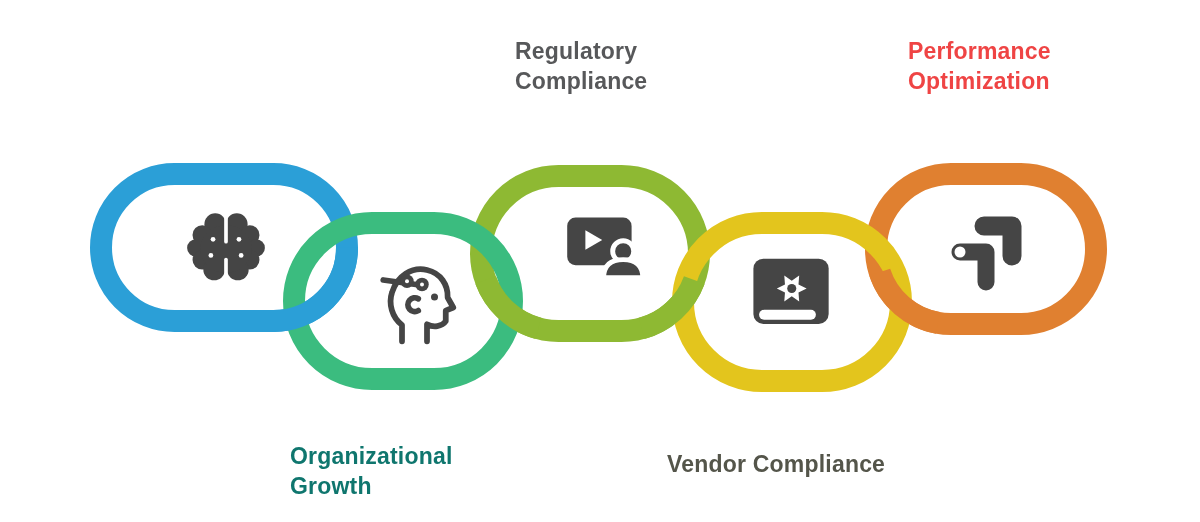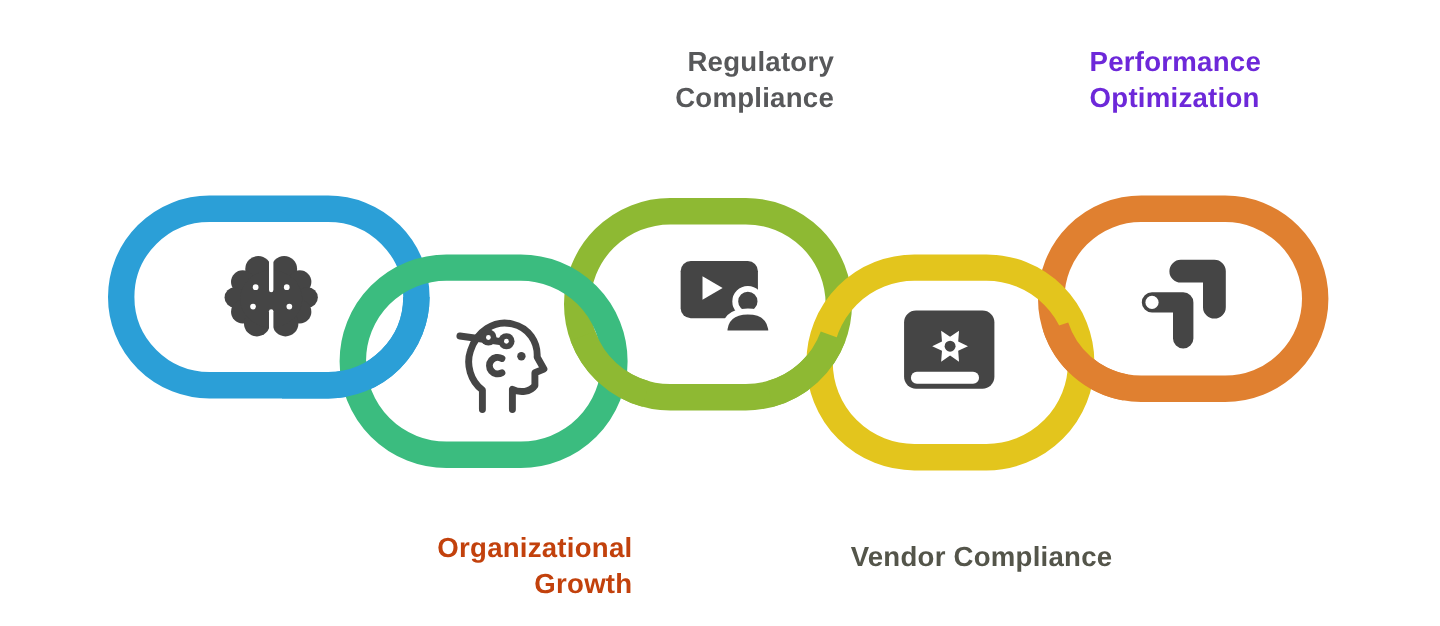--- a/index.html
+++ b/index.html
@@ -12,21 +12,21 @@
   }
   .canvas svg{position:absolute;left:0;top:0;}
   .lbl{
     position:absolute;
     font-weight:700;
     font-size:23px;
     line-height:30px;
     color:#58595B;
     letter-spacing:0.2px;
   }
-  .lbl.center{text-align:right;}
+  .lbl.center{text-align:left;}
   .lbl.left{text-align:left;}
 </style>
 </head>
 <body>
 
 <div class="canvas">
 
   <svg width="1200" height="522" viewBox="0 0 1200 522">
 
     <g fill="none" stroke-width="22">
@@ -108,19 +108,19 @@
         <path d="M -6,-26 L 22,-26 L 22,4" stroke-width="19"></path>
         <path d="M -30,0 L -4,0 L -4,30" stroke-width="17"></path>
       </g>
       <circle cx="-30" cy="0" r="5.5" stroke="none" fill="#FFFFFF"></circle>
     </g>
   </svg>
 
 
   <div class="lbl center" style="left: 515px; top: 36px; width: 180px; color: rgb(87, 88, 90);">Regulatory Compliance</div>
 
-  <div class="lbl left" style="left: 908px; top: 36px; width: 170px; color: #6d28d9;">Performance Optimization</div>
+  <div class="lbl left" style="left: 908px; top: 36px; width: 170px; color: #ef4444;">Performance Optimization</div>
 
-  <div class="lbl center" style="left: 307px; top: 441px; width: 220px; color: #c2410c;">Organizational Growth</div>
+  <div class="lbl center" style="left: 290px; top: 441px; width: 220px; color: #0f766e;">Organizational Growth</div>
 
   <div class="lbl center" style="left: 667px; top: 449px; width: 260px; color: rgb(84, 85, 74);">Vendor Compliance</div>
 
 </div>
 
 </body></html>

